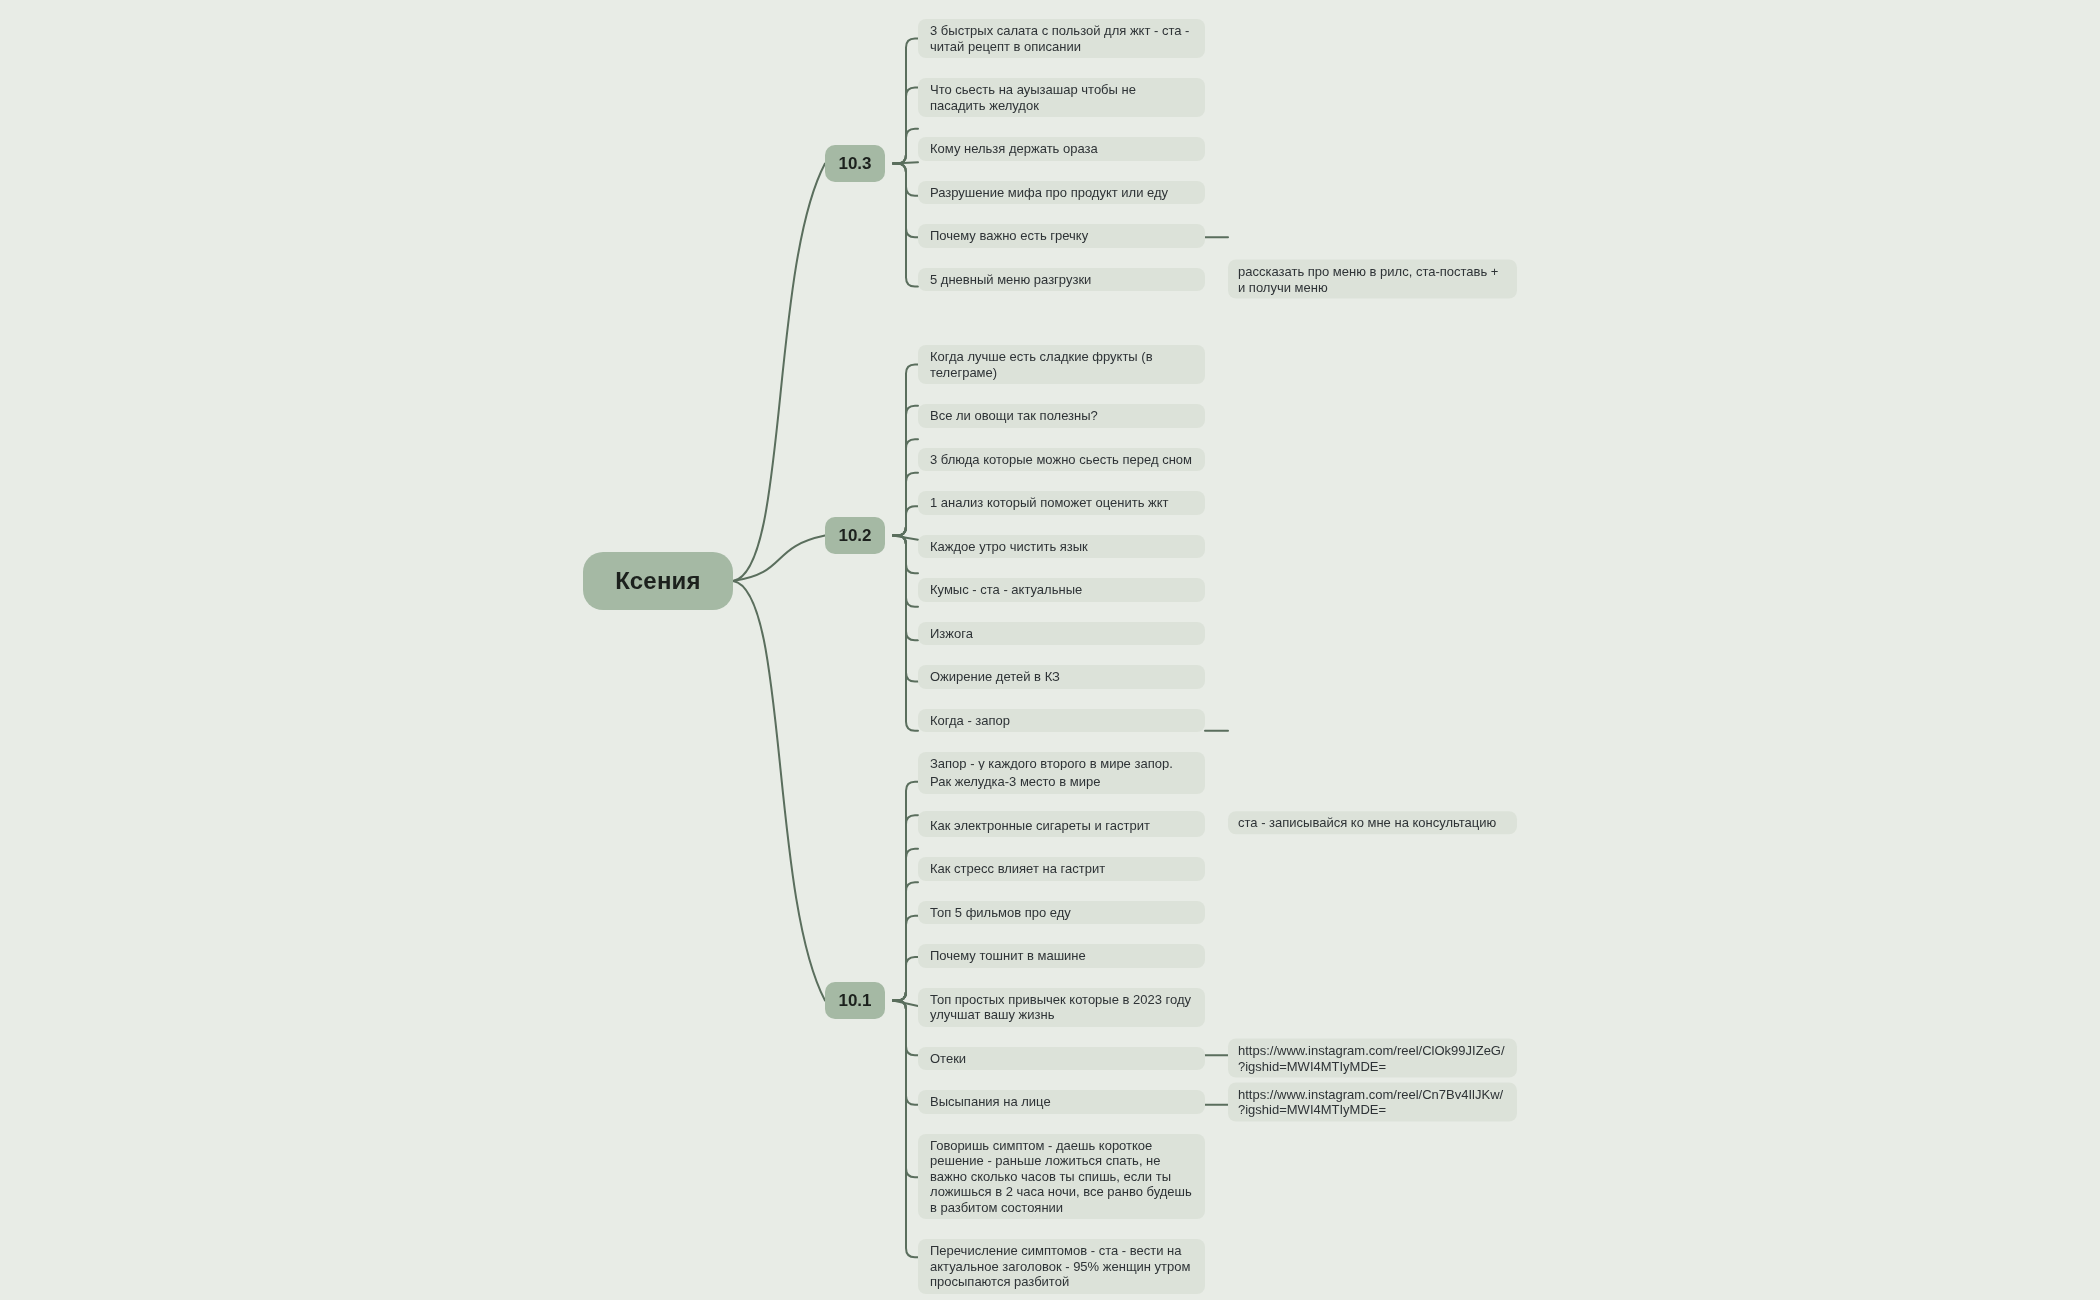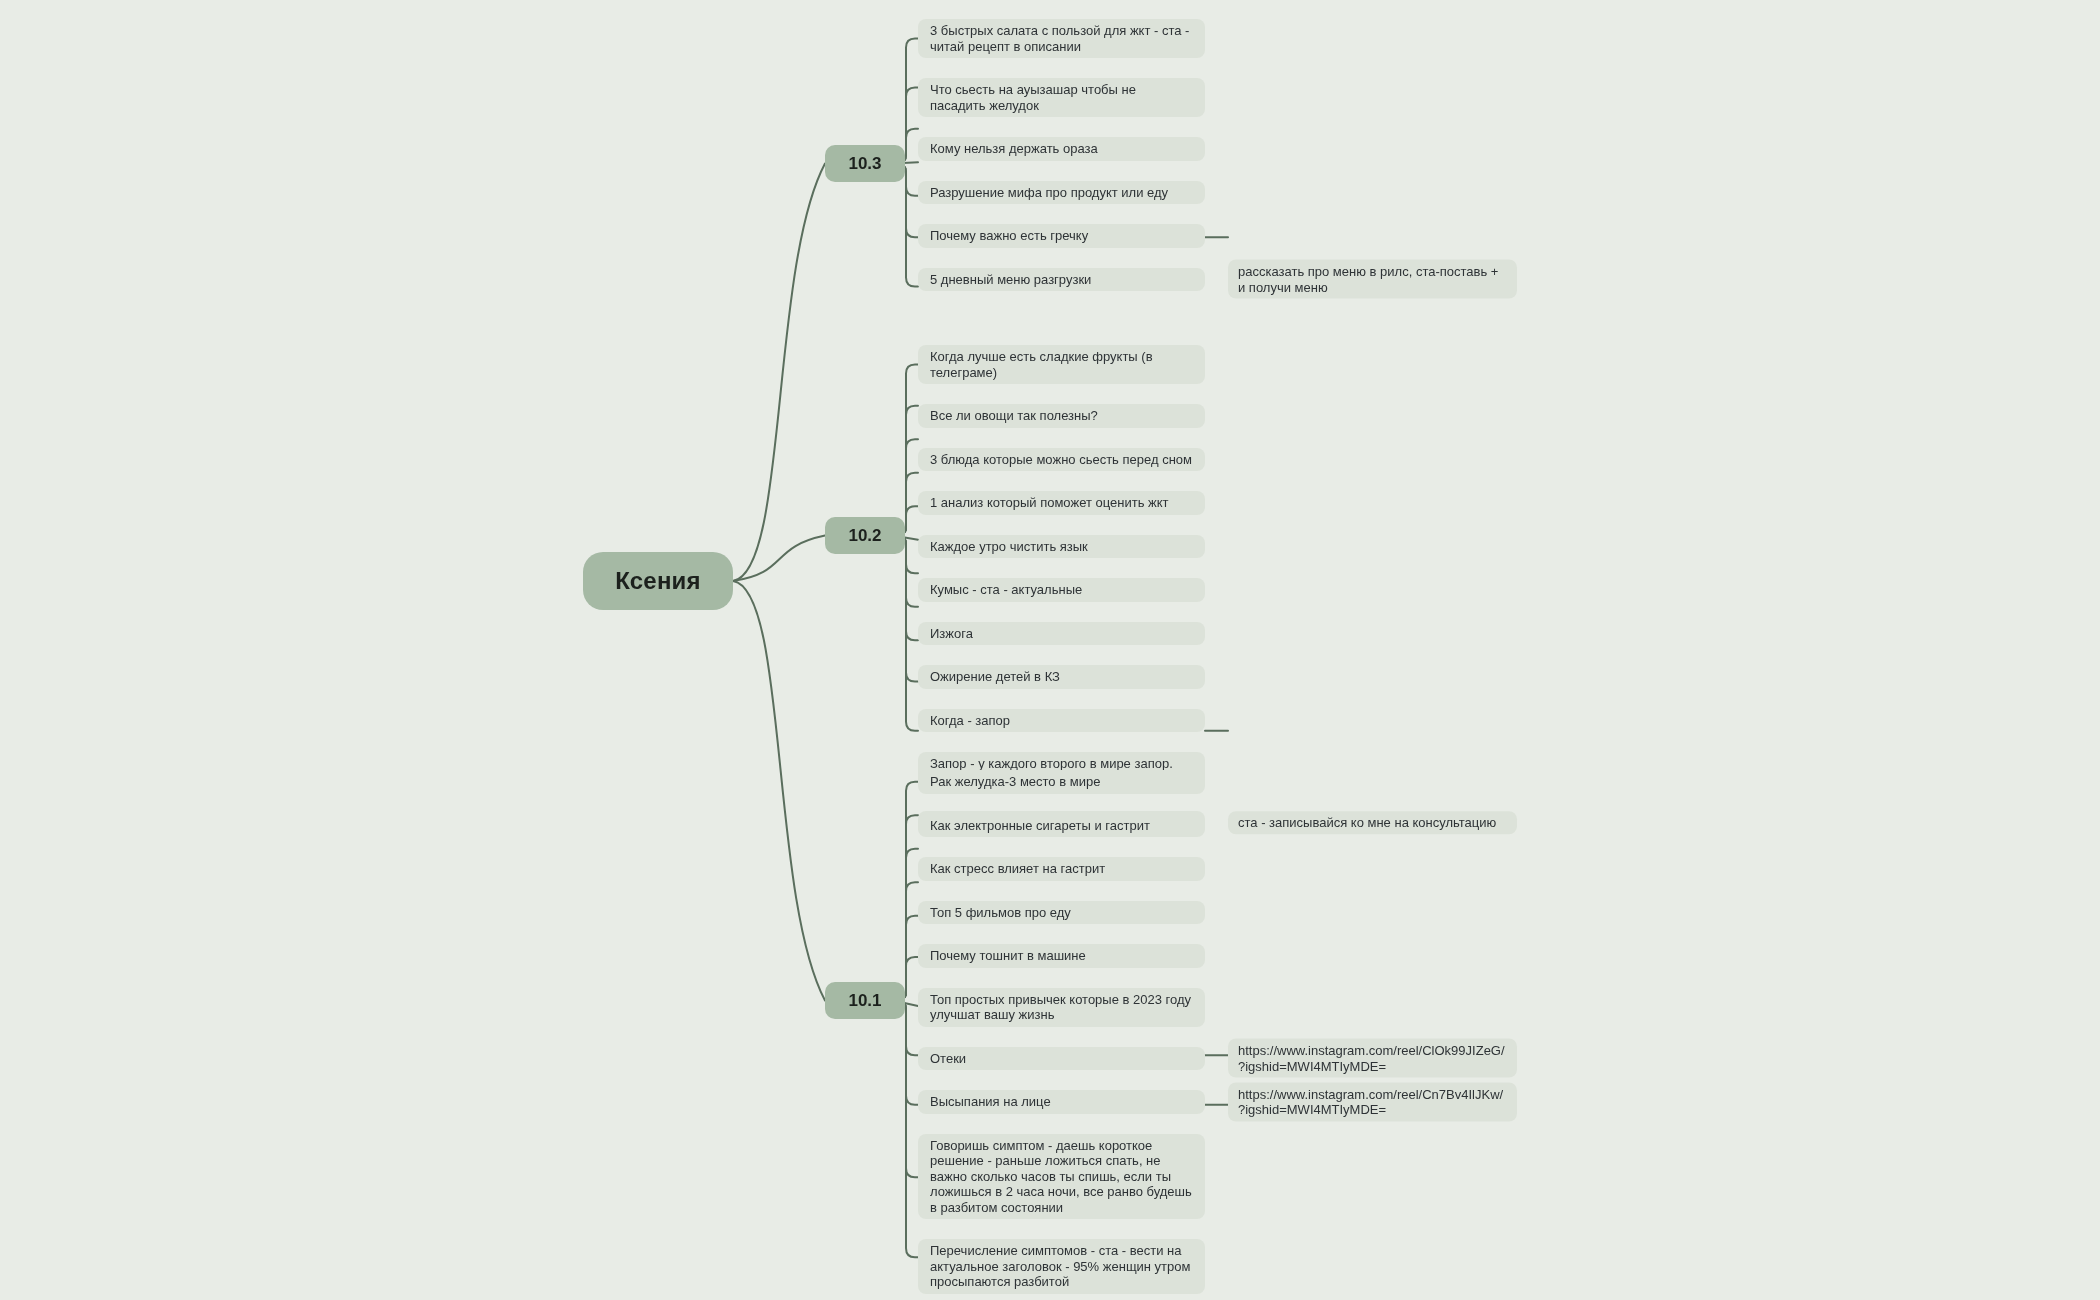--- a/index.html
+++ b/index.html
@@ -15,21 +15,21 @@
   #canvas{position:relative;width:2100px;height:1300px;background:var(--bg);}
   #wires{position:absolute;left:0;top:0;width:2100px;height:1300px;z-index:0;}
   #wires path{fill:none;stroke:var(--line);stroke-width:2;stroke-linecap:round;stroke-linejoin:round;}
 
   .root-node{
     position:absolute;left:583px;top:552px;width:150px;height:58px;
     background:var(--sage);border-radius:20px;display:flex;align-items:center;justify-content:center;
     font-size:24px;font-weight:bold;color:var(--label-text);letter-spacing:.2px;z-index:2;
   }
   .branch-label{
-    position:absolute;left:825px;width:80px;height:37px;
+    position:absolute;left:825px;width:60px;height:37px;
     background:var(--sage);border-radius:10px;display:flex;align-items:center;justify-content:center;
     font-size:17px;font-weight:bold;color:var(--label-text);z-index:2;
   }
   .leaf-col{
     position:absolute;left:918px;width:287px;display:flex;flex-direction:column;gap:20px;z-index:1;align-items:flex-end;
   }
   .leaf-row{position:relative;width:287px;}
   .leaf-row.has-annot{margin:0 0;}
   .leaf{
     width:287px;background:var(--box);border-radius:8px;padding:4px 12px;

